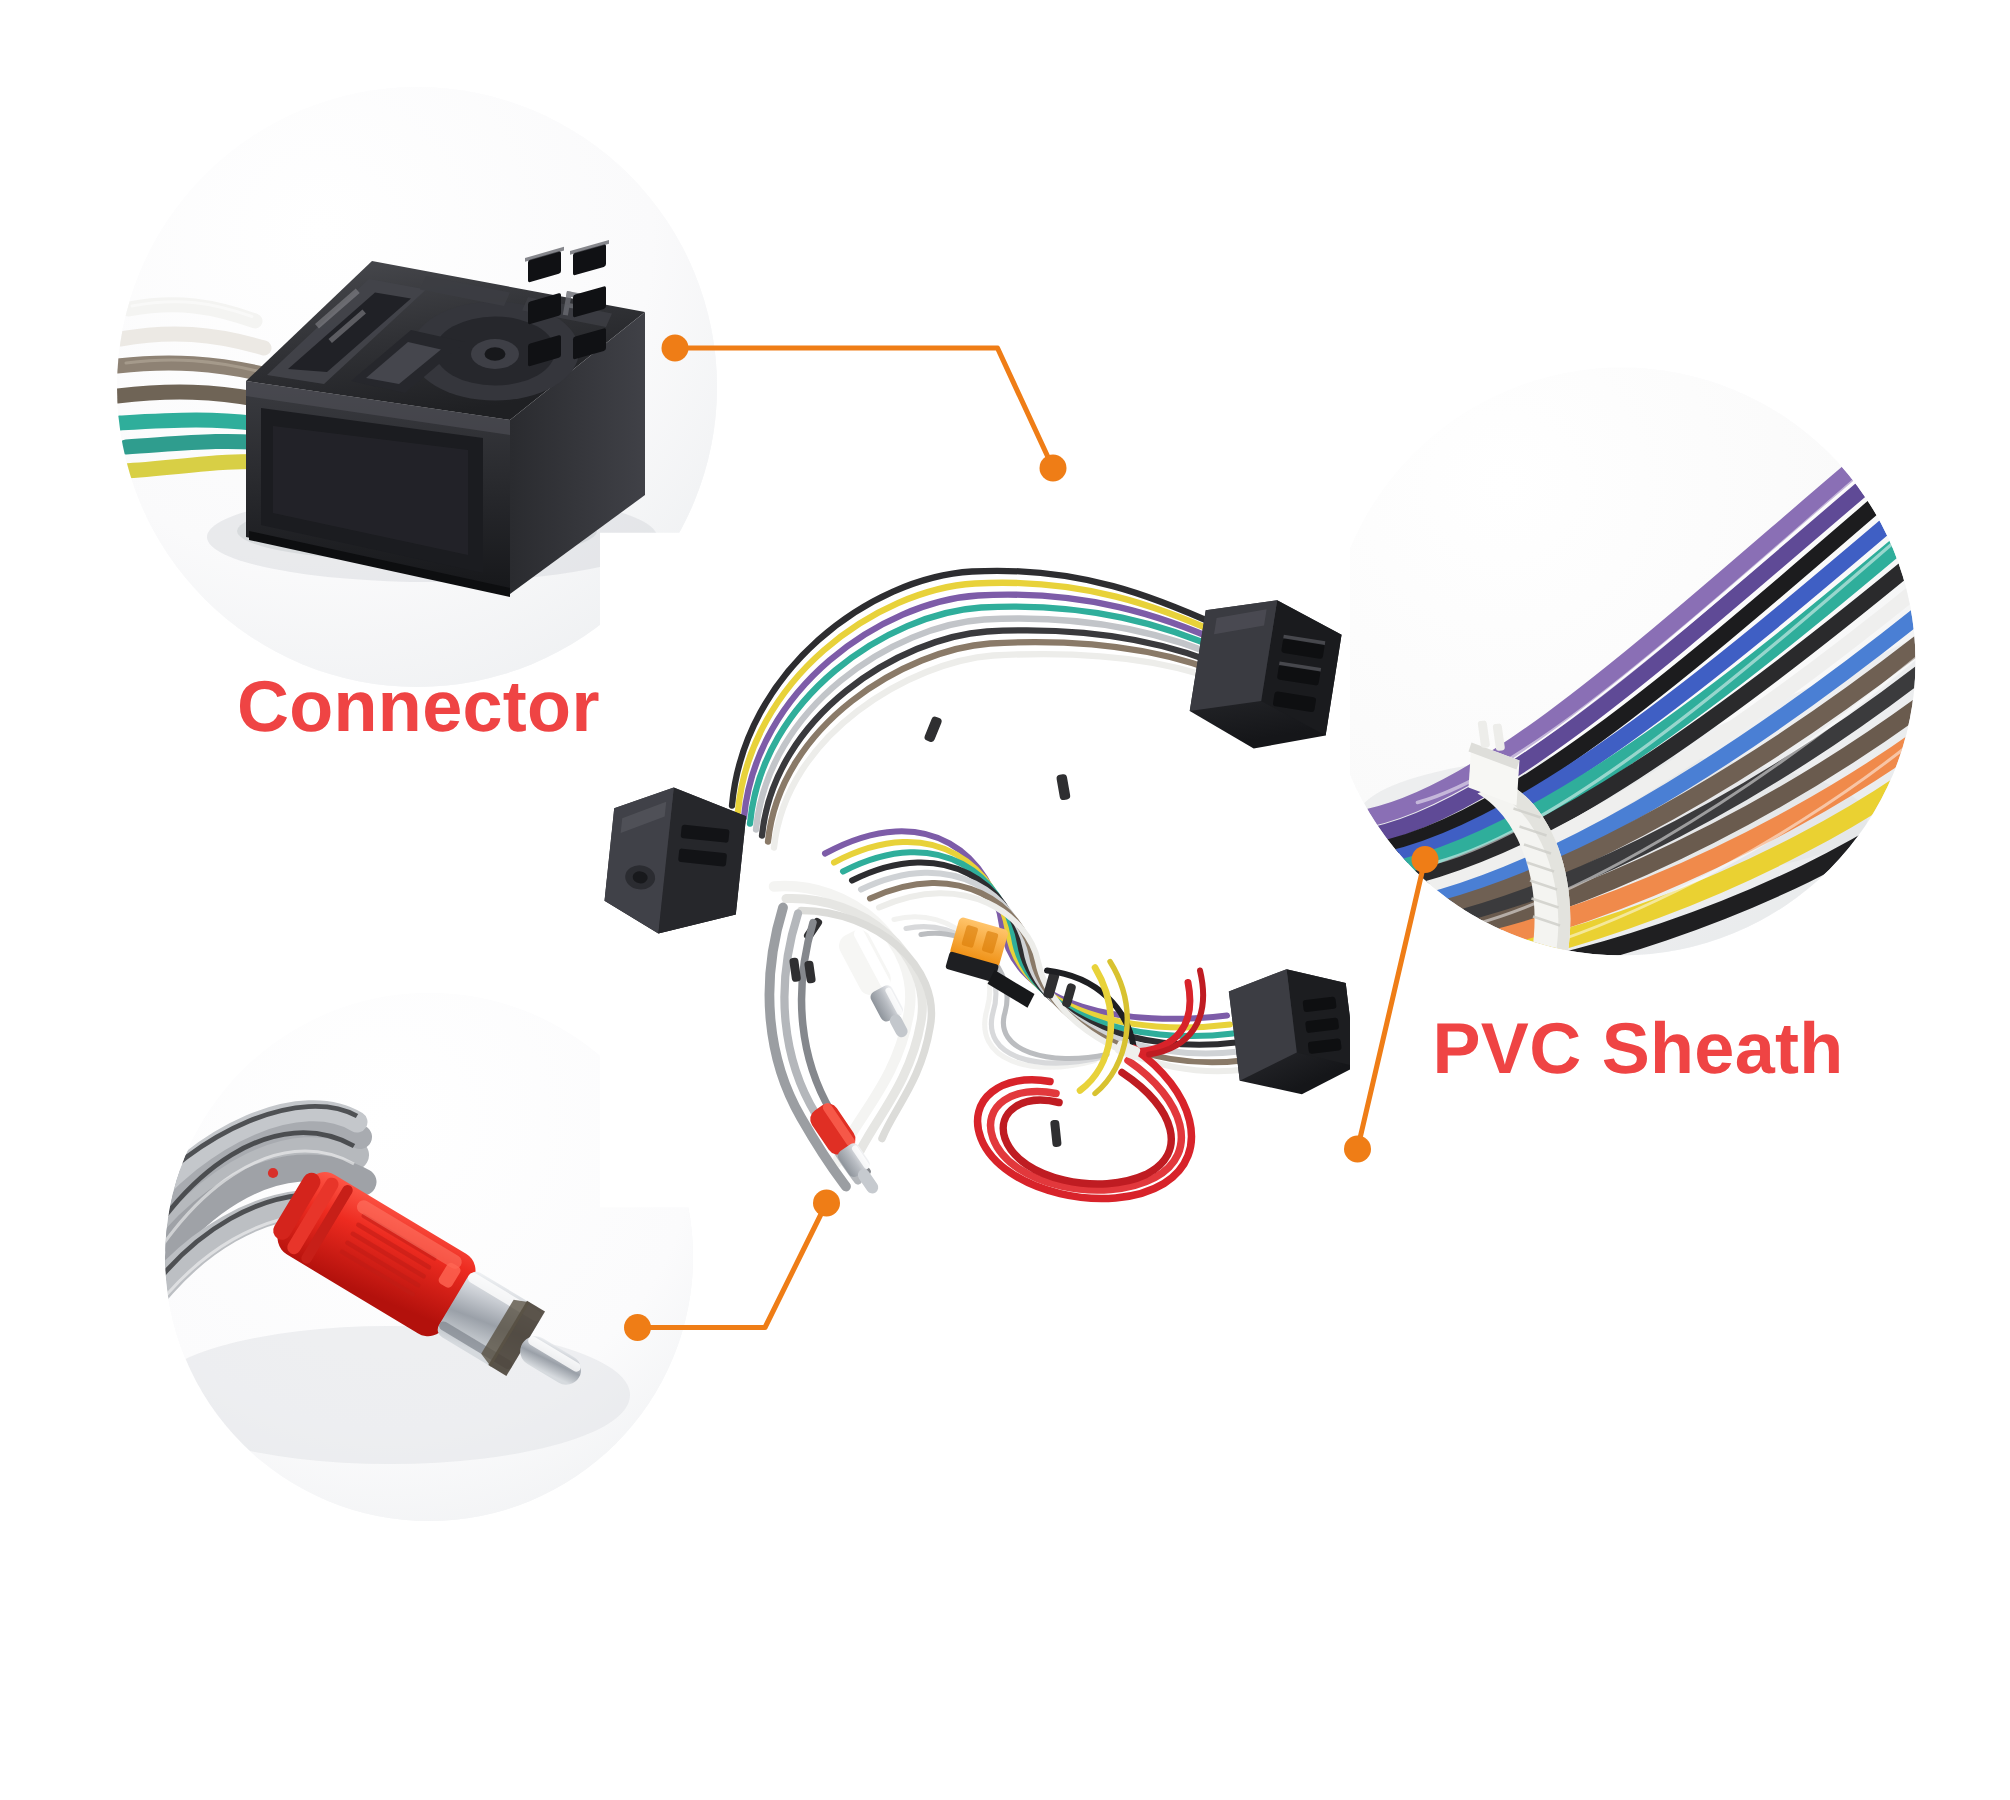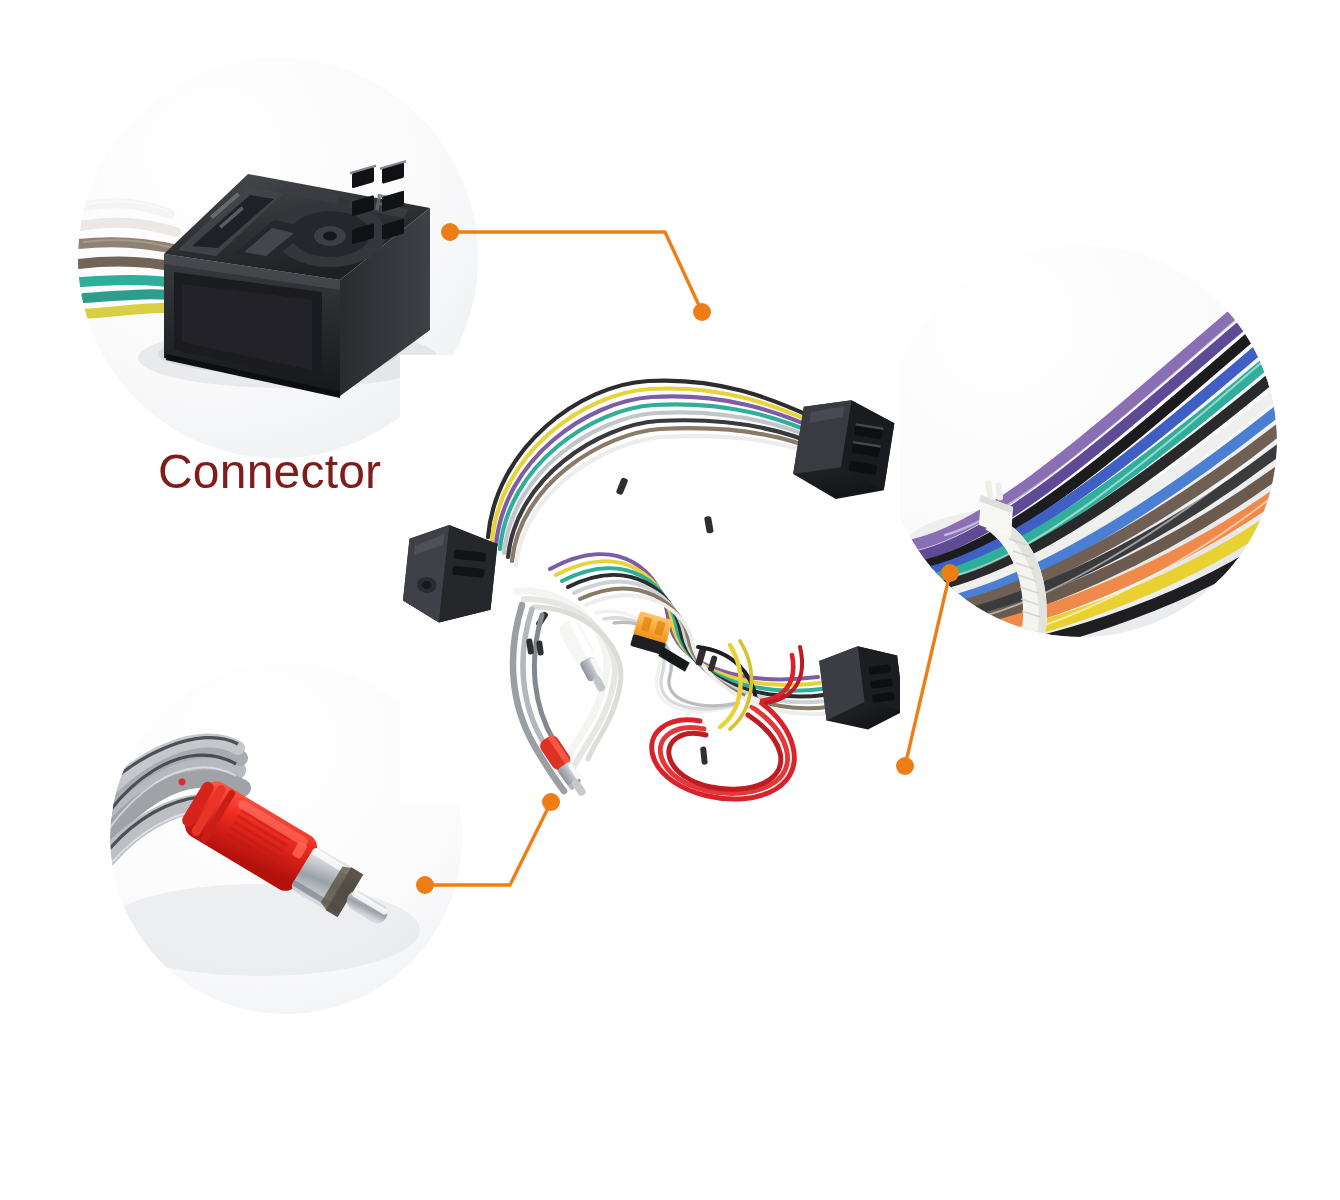--- a/index.html
+++ b/index.html
@@ -43,23 +43,23 @@
     left: 0; top: 0;
     width: 1340px;
     height: 1200px;
     pointer-events: none;
   }
   .leader svg { display: block; width: 100%; height: 100%; overflow: visible; }
 
   
   .label {
     position: absolute;
-    color: #7f1d1d;
+    color: #ef4444;
     font-size: 48px;
-    font-weight: 400;
+    font-weight: 700;
     letter-spacing: 0.2px;
     line-height: 1;
     white-space: nowrap;
   }
   #label-connector { left: 158px; top: 448px; }
   #label-pvc       { left: 955px; top: 676px; }
   #label-dcplug    { left: 160px; top: 1062px; }
 </style>
 </head>
 <body>
@@ -495,15 +495,16 @@
       <g>
         <polyline points="425,885 510,885 551,802" fill="none" stroke="#ef7d16" stroke-width="3.4" stroke-linecap="round" stroke-linejoin="round"></polyline>
         <circle cx="425" cy="885" r="9" fill="#ef7d16"></circle>
         <circle cx="551" cy="802" r="9" fill="#ef7d16"></circle>
       </g>
     </svg>
   </div>
 
   <div class="label" id="label-connector">Connector</div>
 
+  <div class="label" id="label-pvc">PVC Sheath</div>
 
 
 </div>
 
 </body></html>

